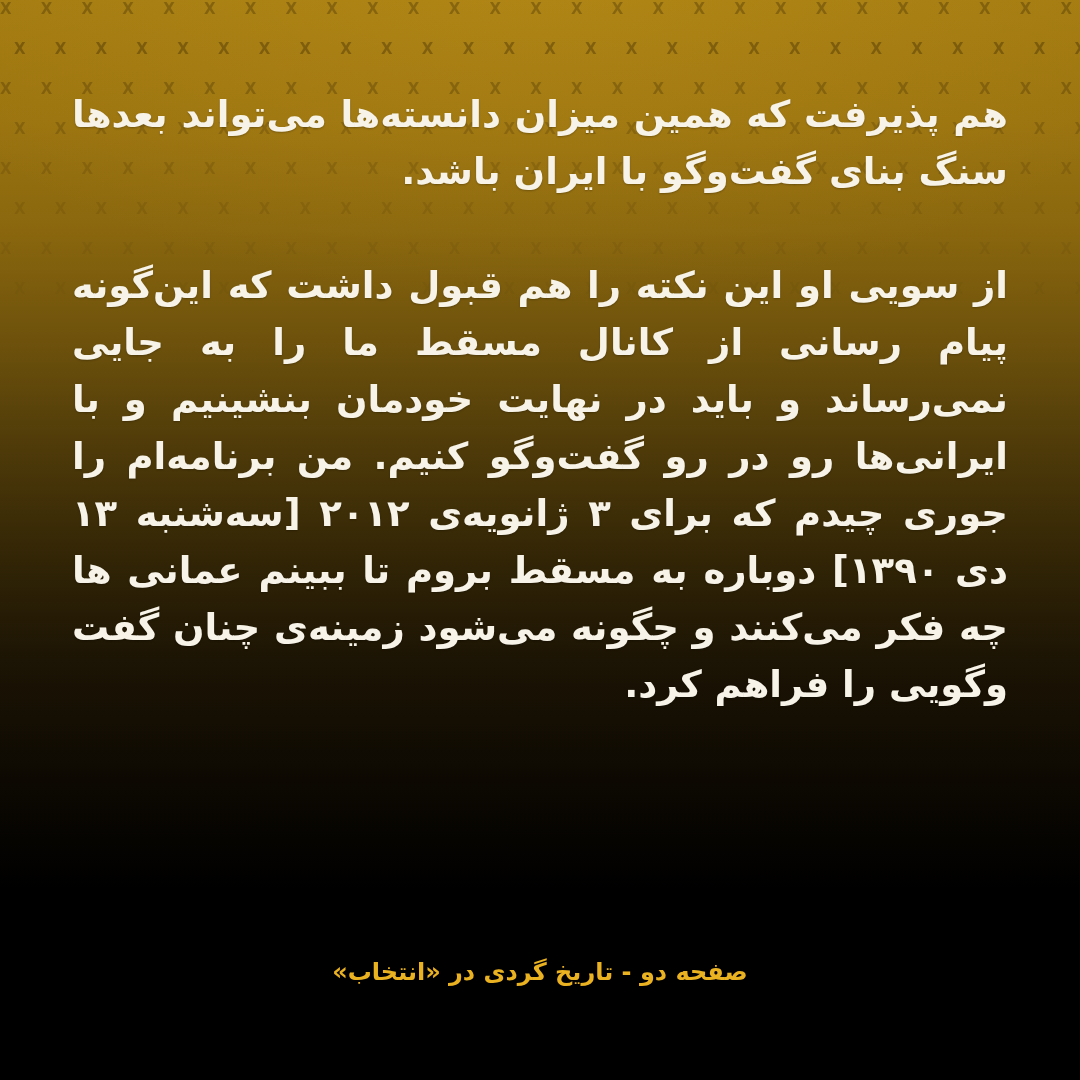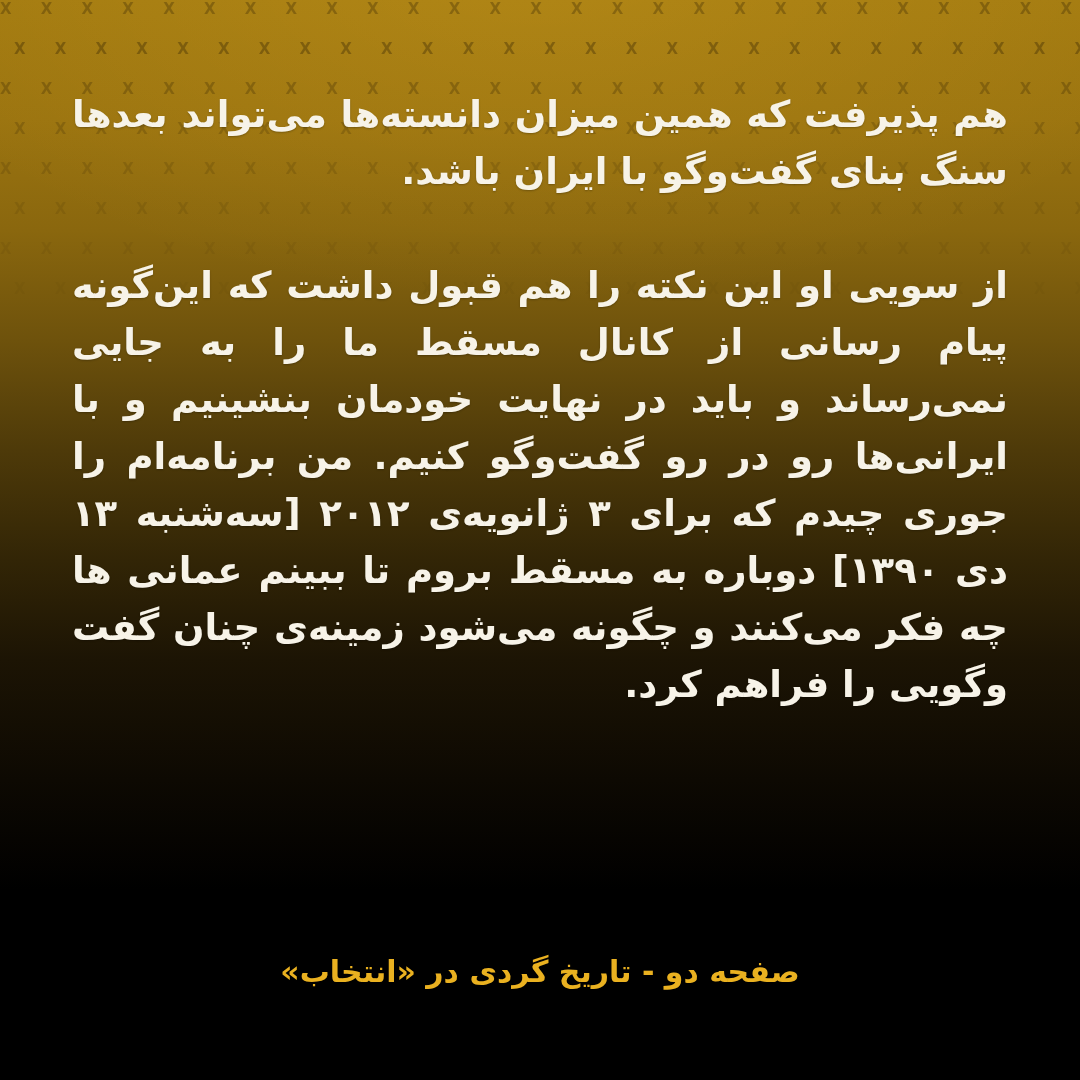--- a/index.html
+++ b/index.html
@@ -77,21 +77,21 @@
 
   .footer {
     position: absolute;
     top: 952px;
     left: 0;
     right: 0;
     text-align: center;
     direction: rtl;
     color: #eab120;
     font-weight: bold;
-    font-size: 30px;
+    font-size: 24px;
     line-height: 40px;
   }
 </style>
 </head>
 <body>
 
 <div class="card">
 
   <div class="pattern">
       <div class="pattern-row" style="top: 2px; padding-left: 0px; opacity: 0.75;">X X X X X X X X X X X X X X X X X X X X X X X X X X X X X X X X X X X X X X X X X X X X X X X X X X X X X X X X X X X X </div>

